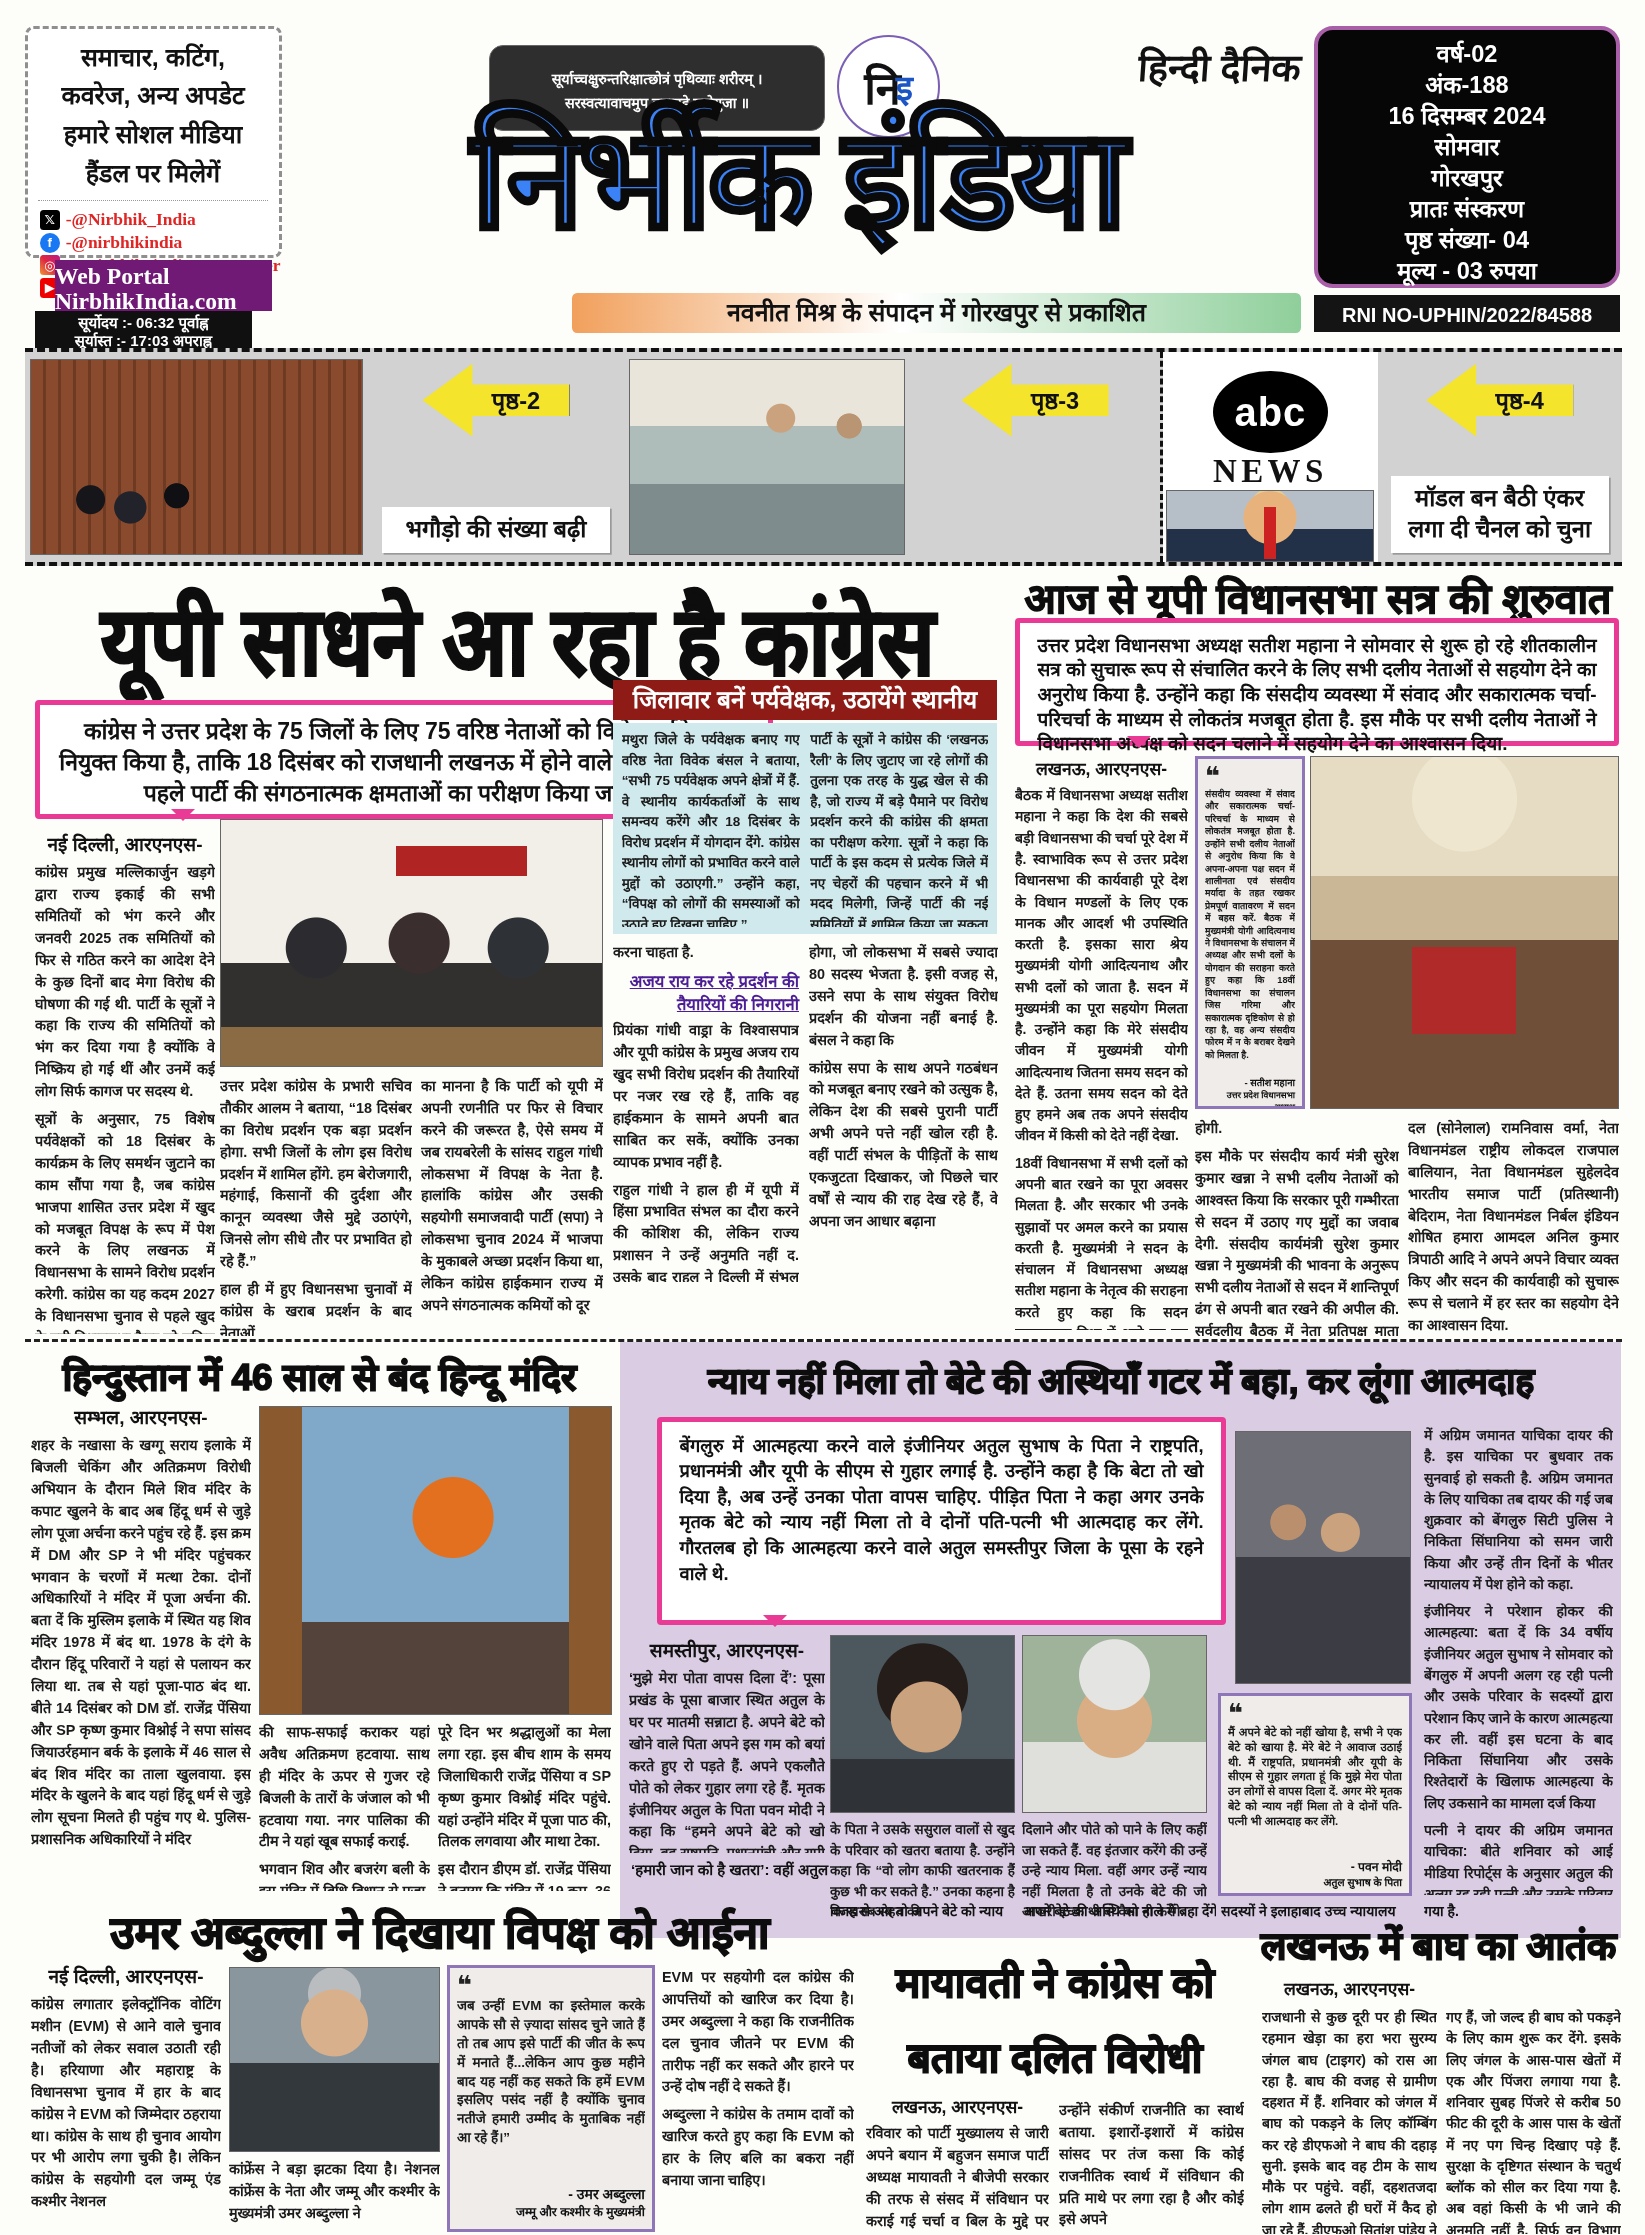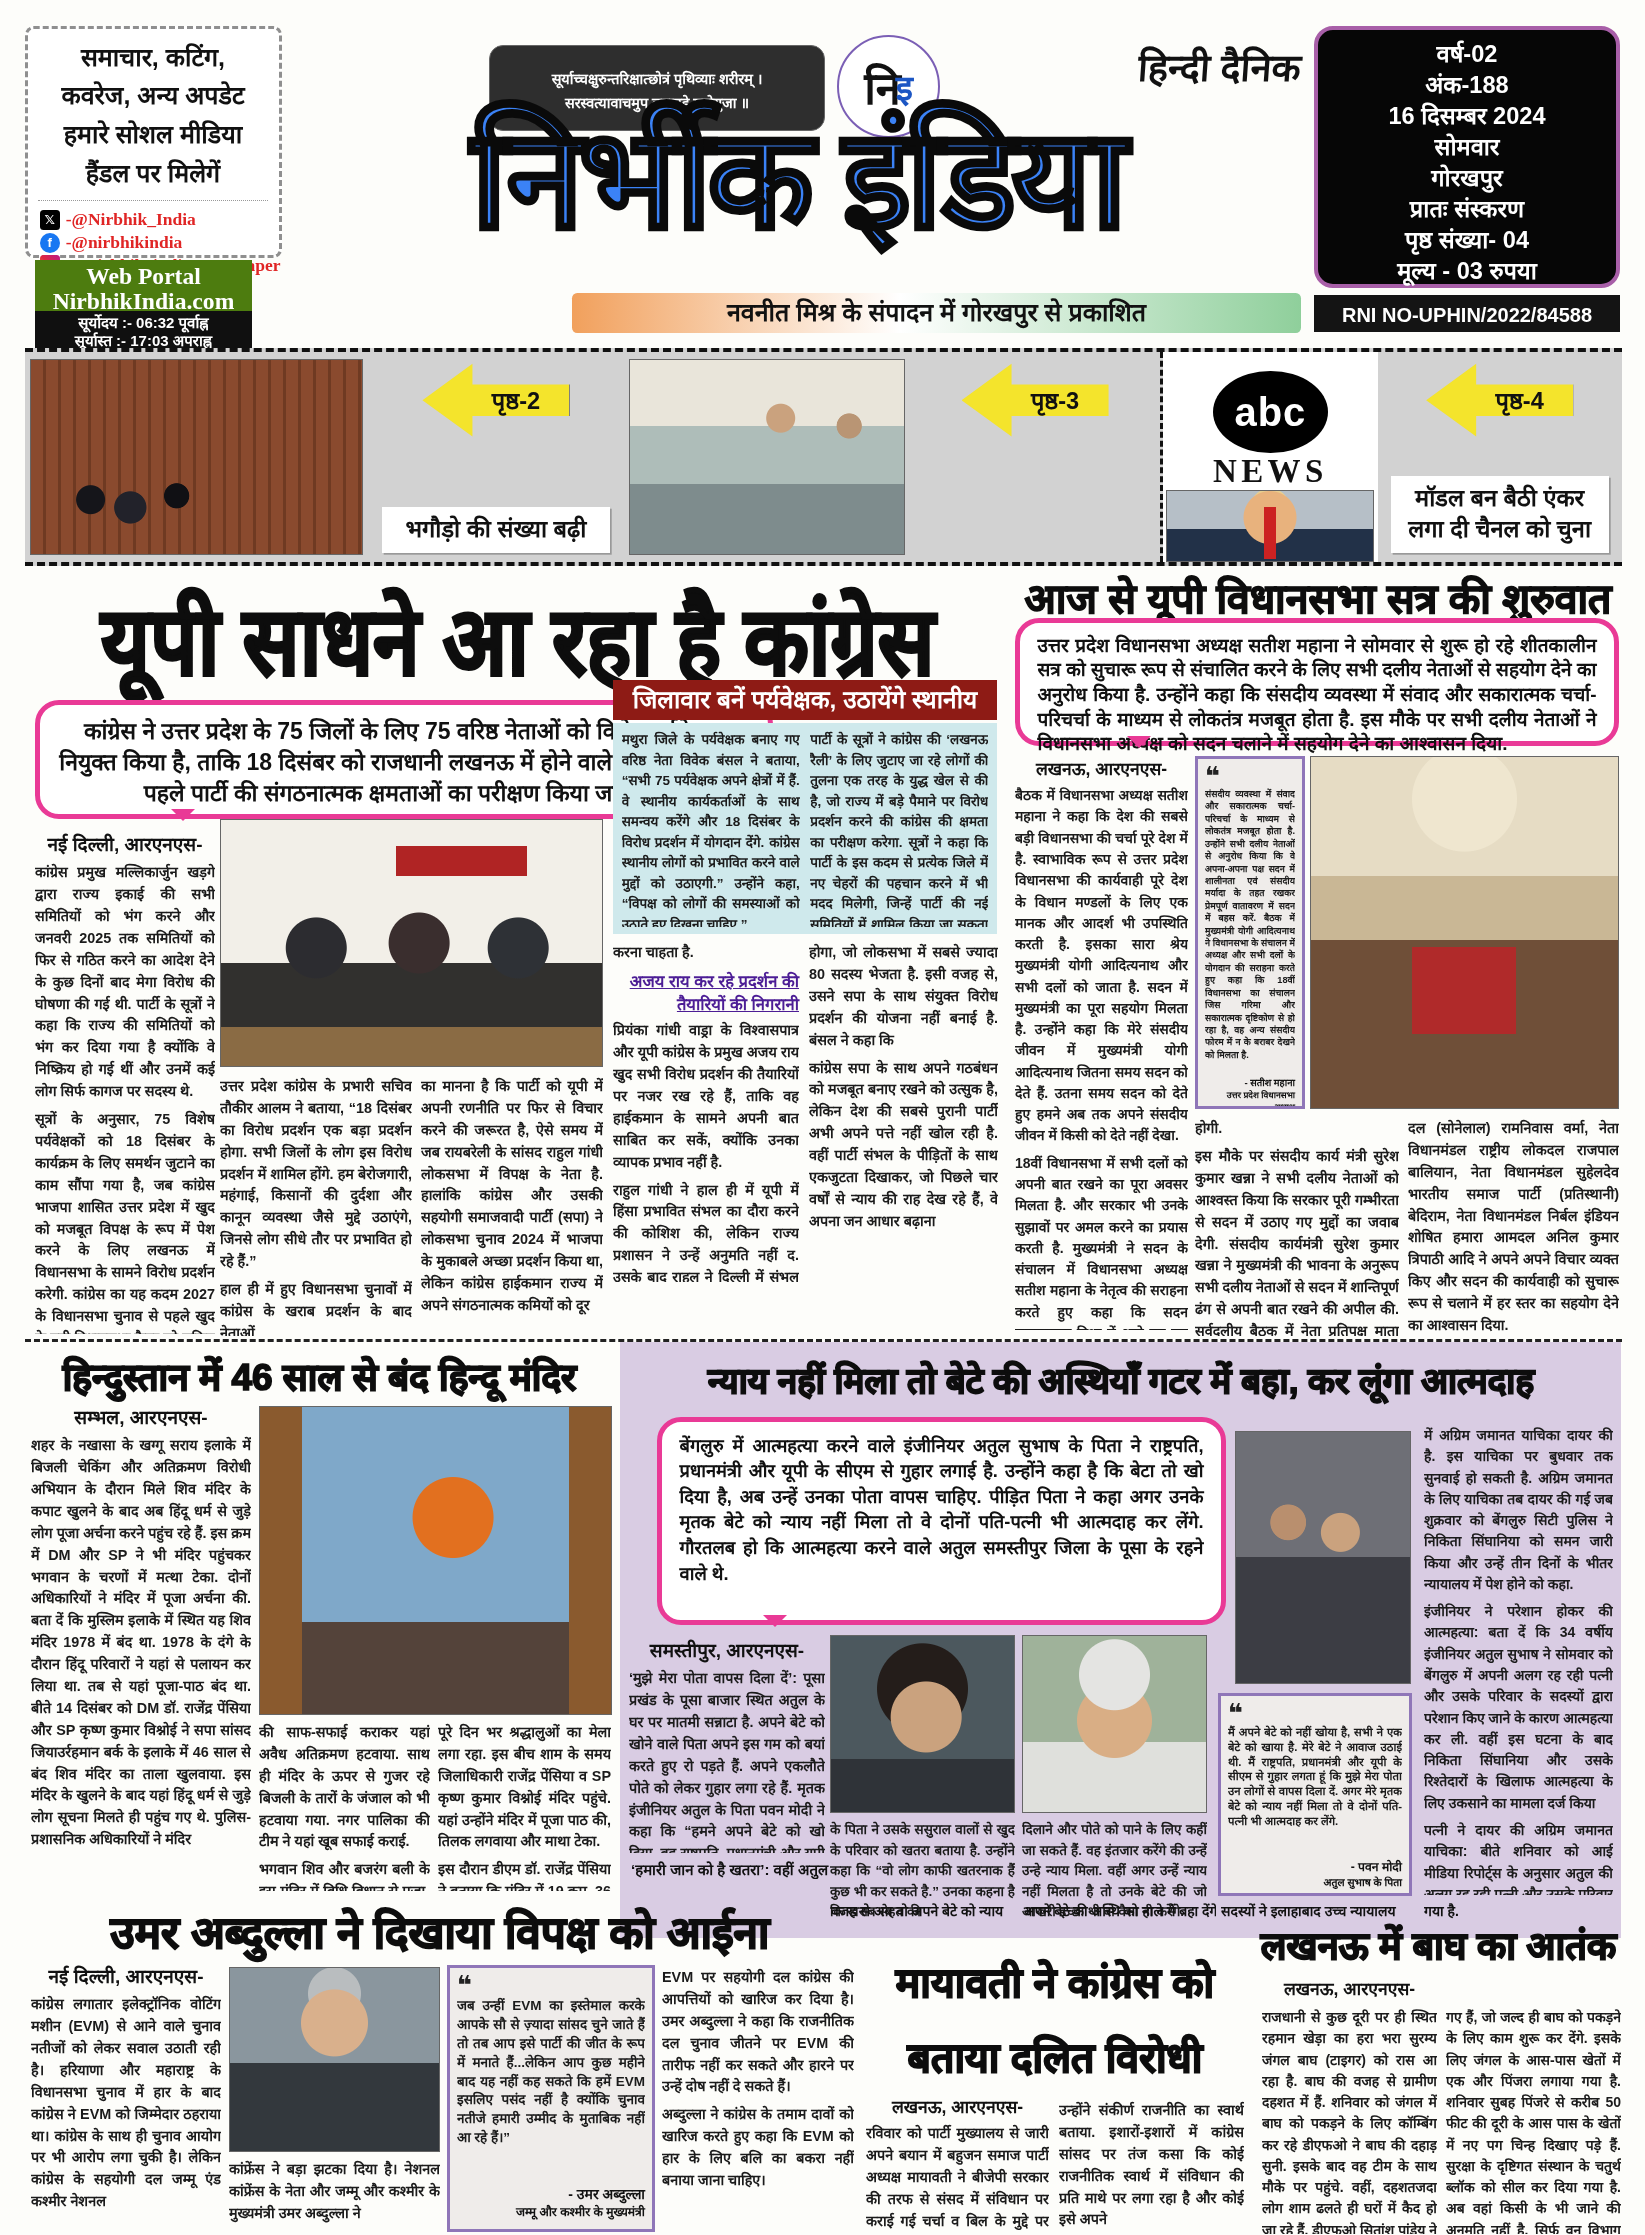--- a/index.html
+++ b/index.html
@@ -9,22 +9,22 @@
   
   .social-box{border:3.5px dashed #8f8f8f;border-radius:8.7px;background:#fff;padding:8.7px 7px 5.2px;text-align:center;}
   .social-line{font-size:25px;font-weight:900;line-height:1.55;}
   .social-div{border-top:1.7px dotted #999;margin:7px 3.5px 8.7px;}
   .handle-row{display:flex;align-items:center;gap:6.1px;margin:1.7px 0 1.7px 5.2px;}
   .hicon{width:20px;height:20px;border-radius:3.5px;display:flex;align-items:center;justify-content:center;
          color:#fff;font-size:13px;font-weight:900;flex:0 0 auto;}
   .hicon.x{background:#000;} .hicon.fb{background:#1877f2;border-radius:50%;}
   .hicon.ig{background:linear-gradient(45deg,#f09433,#dc2743,#bc1888);} .hicon.yt{background:#e00;}
   .handle-txt{color:#e02525;font-weight:700;font-size:17.5px;font-family:"Liberation Serif",serif;white-space:nowrap;}
-  .webportal{background:#4d7c0f;color:#fff;text-align:center;font-family:"Liberation Serif",serif;
-             font-weight:700;font-size:23.6px;line-height:1.1;padding-top:3.5px;}
+  .webportal{background:#701a75;color:#fff;text-align:left;font-family:"Liberation Serif",serif;
+             font-weight:700;font-size:23.6px;line-height:1.1;padding-top:3.5px;margin-left:20px;}
   .suntimes{background:#101010;color:#fff;text-align:center;font-weight:700;font-size:15px;line-height:1.25;padding-top:2.6px;}
   .shloka{background:#2e2e2e;border:1.7px solid #666;border-radius:14px;color:#fff;text-align:center;
           font-size:14.4px;font-weight:700;padding-top:21px;line-height:1.7;}
   .logo-circle{border:2.6px solid #7b5fb5;border-radius:50%;background:#fff;display:flex;align-items:center;
           justify-content:center;font-weight:900;}
   .logo-main{font-size:45px;color:#111;} .logo-sub{font-size:35px;color:#1c56c4;margin-left:-5.2px;}
   .daily{font-size:38px;font-weight:900;text-align:right;transform:skewX(-4deg);}
   .masthead{display:flex;align-items:center;justify-content:center;font-weight:900;font-size:138px;
             letter-spacing:-4.4px;-webkit-text-stroke:4.4px #0a0a0a;white-space:now rap;color:#3b82f6;}
   .tagline{background:linear-gradient(90deg,#f1a05c,#ffffff 45%,#8fcf9b);text-align:center;
@@ -45,21 +45,21 @@
   .tphoto{margin:7px 5.2px;border:0.9px solid #777;}
   .vdash{border-left:3.5px dashed #111;}
   .abc-cell{background:#fff;display:flex;flex-direction:column;align-items:center;padding-top:19px;}
   .abc-oval{width:115px;height:91px;background:#000;border-radius:50%;display:flex;align-items:center;
             justify-content:center;color:#fff;font-weight:900;font-size:40px;letter-spacing:0.9px;}
   .abc-news{font-family:"Liberation Serif",serif;font-weight:700;font-size:33px;letter-spacing:4.4px;}
   
   .h-huge{font-weight:900;white-space:nowrap;text-align:center;-webkit-text-stroke:2.6px #0d0d0d;
           transform:scaleY(1.12);transform-origin:top center;color:#0d0d0d;}
   .h-big{font-weight:900;white-space:nowrap;text-align:center;-webkit-text-stroke:1.3px #0d0d0d;color:#0d0d0d;}
-  .pinkbox{border:5.2px solid #e93a96;border-radius:24px;background:#fff;padding:10.5px 17.5px;
+  .pinkbox{border:5.2px solid #e93a96;border-radius:4px;background:#fff;padding:10.5px 17.5px;
            font-weight:800;text-align:center;}
   .pinkbox:after{content:"";position:absolute;left:18%;bottom:-19px;border:12.2px solid transparent;border-top-color:#e93a96;}
   .bd{font-size:14.4px;line-height:1.52;font-weight:600;text-align:justify;overflow:hidden;color:#1b1b1b;}
   .bd p{margin:0 0 6.1px;}
   .byline{font-weight:900;font-size:19px;text-align:center;margin-bottom:5.2px;white-space:nowrap;}
   .subredbar{background:#8e1b15;color:#fff;font-weight:900;font-size:24.5px;text-align:center;line-height:40px;}
   .cyanblock{background:#cfe9ec;display:flex;gap:10.5px;padding:7px 8.7px;}
   .bullethead{color:#4c1d95;font-weight:900;font-size:16.6px;text-align:right;text-decoration:underline;margin:5.2px 0;}
   .quotebox{border:3.5px solid #8f76b8;background:#efecea;padding:7px;overflow:hidden;}
   .qmark{font-size:26px;font-weight:900;line-height:0.8;color:#222;}

